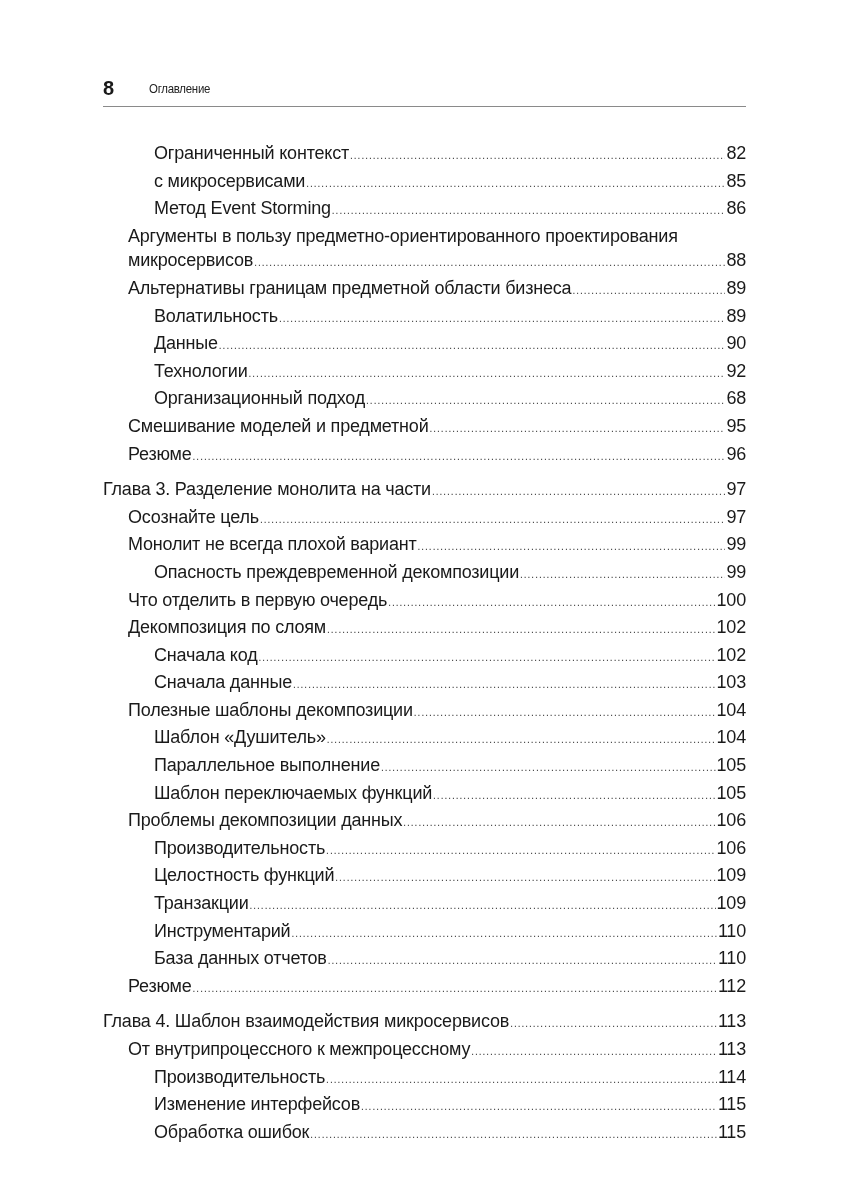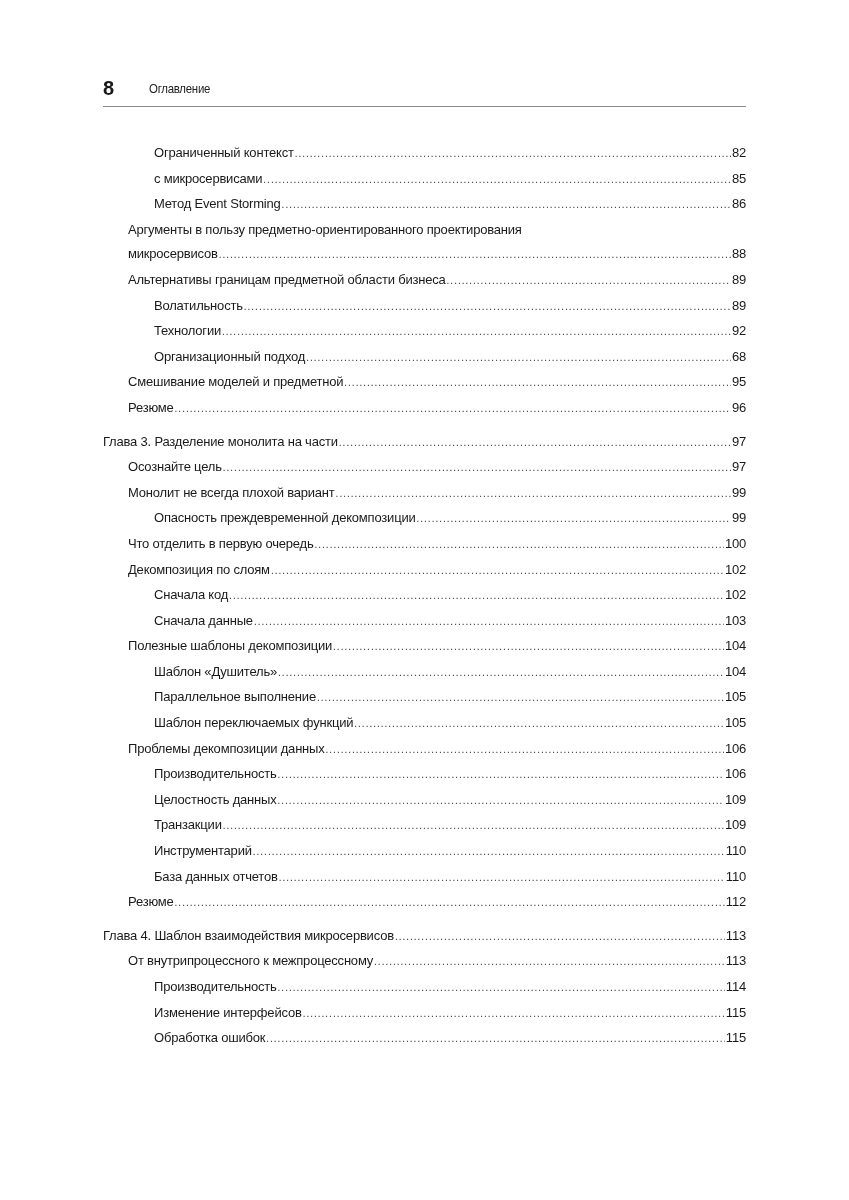--- a/index.html
+++ b/index.html
@@ -44,21 +44,21 @@
       transform-origin: left center;
     }
     .toc {
       position: absolute;
       left: 103px;
       top: 141px;
       width: 643px;
     }
     .toc-entry {
       position: relative;
-      font-size: 13px;
+      font-size: 18px;
       line-height: 24.6px;
       color: #1a1a1a;
       letter-spacing: -0.2px;
     }
     .toc-entry.level-1 { padding-left: 25px; }
     .toc-entry.level-2 { padding-left: 51px; }
     .toc-entry.level-0 { padding-left: 0; }
     .toc-entry.chapter { margin-top: 8px; }
     .first-line {
       display: block;
@@ -138,20 +138,27 @@
     </div>
     <div class="toc-entry level-2">
       <div class="line">
         <span class="title-text"><span>Волатильность</span></span>
         <span class="leader"></span>
         <span class="page-ref">89</span>
       </div>
     </div>
     <div class="toc-entry level-2">
       <div class="line">
+        <span class="title-text"><span>Данные</span></span>
+        <span class="leader"></span>
+        <span class="page-ref">90</span>
+      </div>
+    </div>
+    <div class="toc-entry level-2">
+      <div class="line">
         <span class="title-text"><span>Технологии</span></span>
         <span class="leader"></span>
         <span class="page-ref">92</span>
       </div>
     </div>
     <div class="toc-entry level-2">
       <div class="line">
         <span class="title-text"><span>Организационный подход</span></span>
         <span class="leader"></span>
         <span class="page-ref">68</span>
@@ -264,21 +271,21 @@
     </div>
     <div class="toc-entry level-2">
       <div class="line">
         <span class="title-text"><span>Производительность</span></span>
         <span class="leader"></span>
         <span class="page-ref">106</span>
       </div>
     </div>
     <div class="toc-entry level-2">
       <div class="line">
-        <span class="title-text"><span>Целостность данных</span></span>
+        <span class="title-text"><span>Целостность функций</span></span>
         <span class="leader"></span>
         <span class="page-ref">109</span>
       </div>
     </div>
     <div class="toc-entry level-2">
       <div class="line">
         <span class="title-text"><span>Транзакции</span></span>
         <span class="leader"></span>
         <span class="page-ref">109</span>
       </div>

